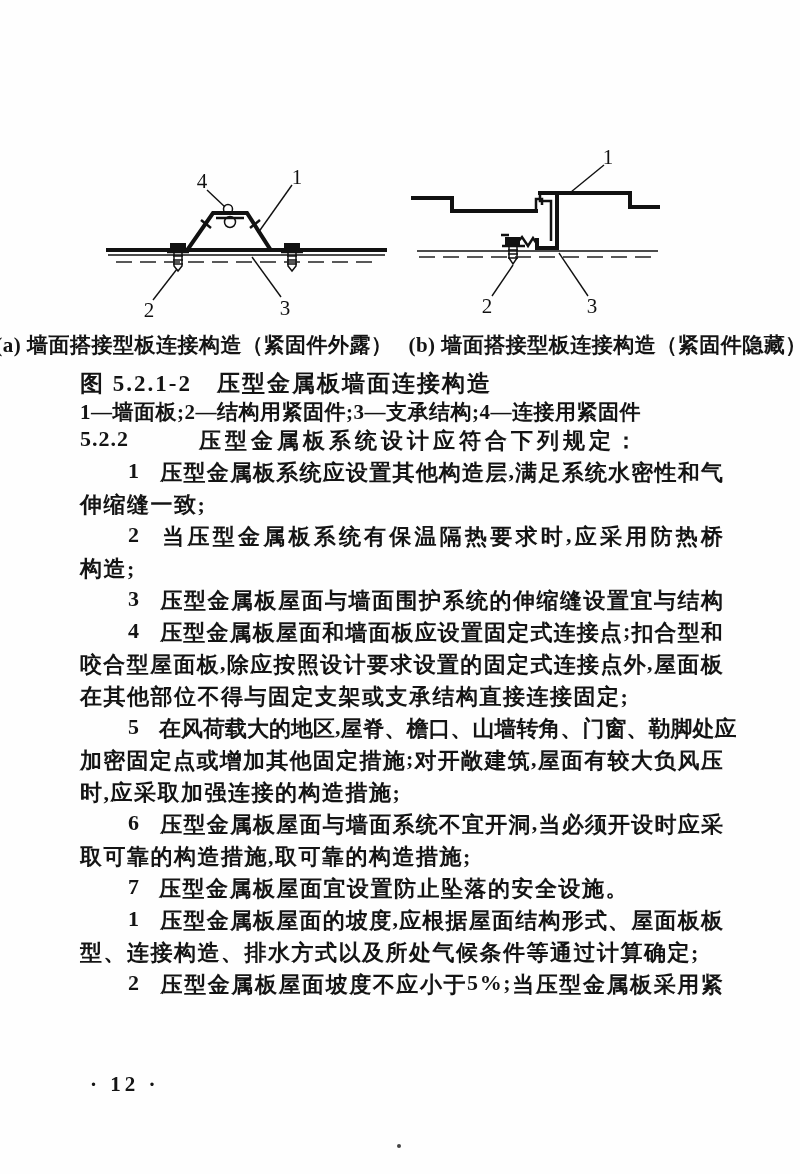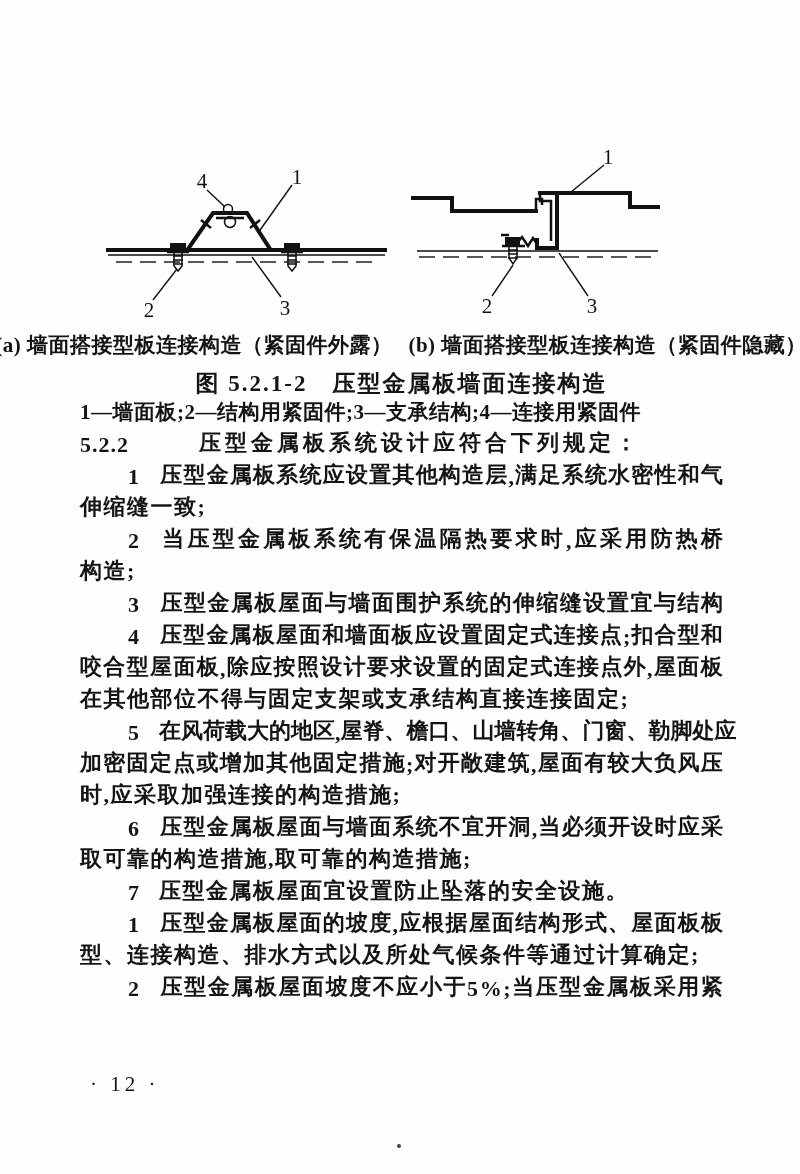--- a/index.html
+++ b/index.html
@@ -19,48 +19,48 @@
   #diagram-b { left: 405px; top: 140px; }
 
   .fig-caption-row {
     position: absolute; left: 70px; top: 331px; width: 662px;
     display: flex; justify-content: center; gap: 16px;
     font-size: 21px; font-weight: 700; white-space: nowrap;
     letter-spacing: 0.5px;
   }
   .fig-title {
     position: absolute; left: 80px; top: 368px; width: 643px;
-    text-align: center; font-size: 23px; font-weight: 700;
+    font-size: 23px; font-weight: 700;
     letter-spacing: 2px; white-space: nowrap;
   }
   .fig-legend {
     position: absolute; left: 80px; top: 398px; width: 643px;
     text-align: left; font-size: 21px; font-weight: 700;
     letter-spacing: 0.5px; white-space: nowrap;
   }
 
   
   .body-text { position: absolute; left: 80px; top: 426px; width: 643px; }
   .line {
     height: 32px;
-    display: flex; align-items: flex-end;
+    display: flex; align-items: flex-start;
     font-size: 22px; font-weight: 600;
     white-space: nowrap;
   }
   .line.justify { justify-content: space-between; }
   .line .num { font-weight: 700; flex: 0 0 auto; }
   .line.head .num { margin-right: 26px; letter-spacing: 1px; }
   .line.item .num { margin-left: 48px; margin-right: 20px; }
   .line .txt { letter-spacing: 1.5px; }
   .line.head .txt { letter-spacing: 4px; margin-left: 44px; }
   .line .ch { flex: 0 0 auto; }
 
   .page-number {
     position: absolute; left: 90px; top: 1072px;
-    font-size: 21px; font-weight: 400; letter-spacing: 4px;
+    font-size: 21px; font-weight: 700; letter-spacing: 4px;
   }
   .speck {
     position: absolute; left: 397px; top: 1144px;
     width: 4px; height: 4px; border-radius: 50%; background: #444;
   }
 
   svg .thick  { stroke: #111; stroke-width: 4;   fill: none; stroke-linecap: square; }
   svg .mid    { stroke: #111; stroke-width: 2.5; fill: none; }
   svg .thin   { stroke: #111; stroke-width: 1.5; fill: none; }
   svg .dash   { stroke: #222; stroke-width: 1.6; fill: none; stroke-dasharray: 16 8; }

